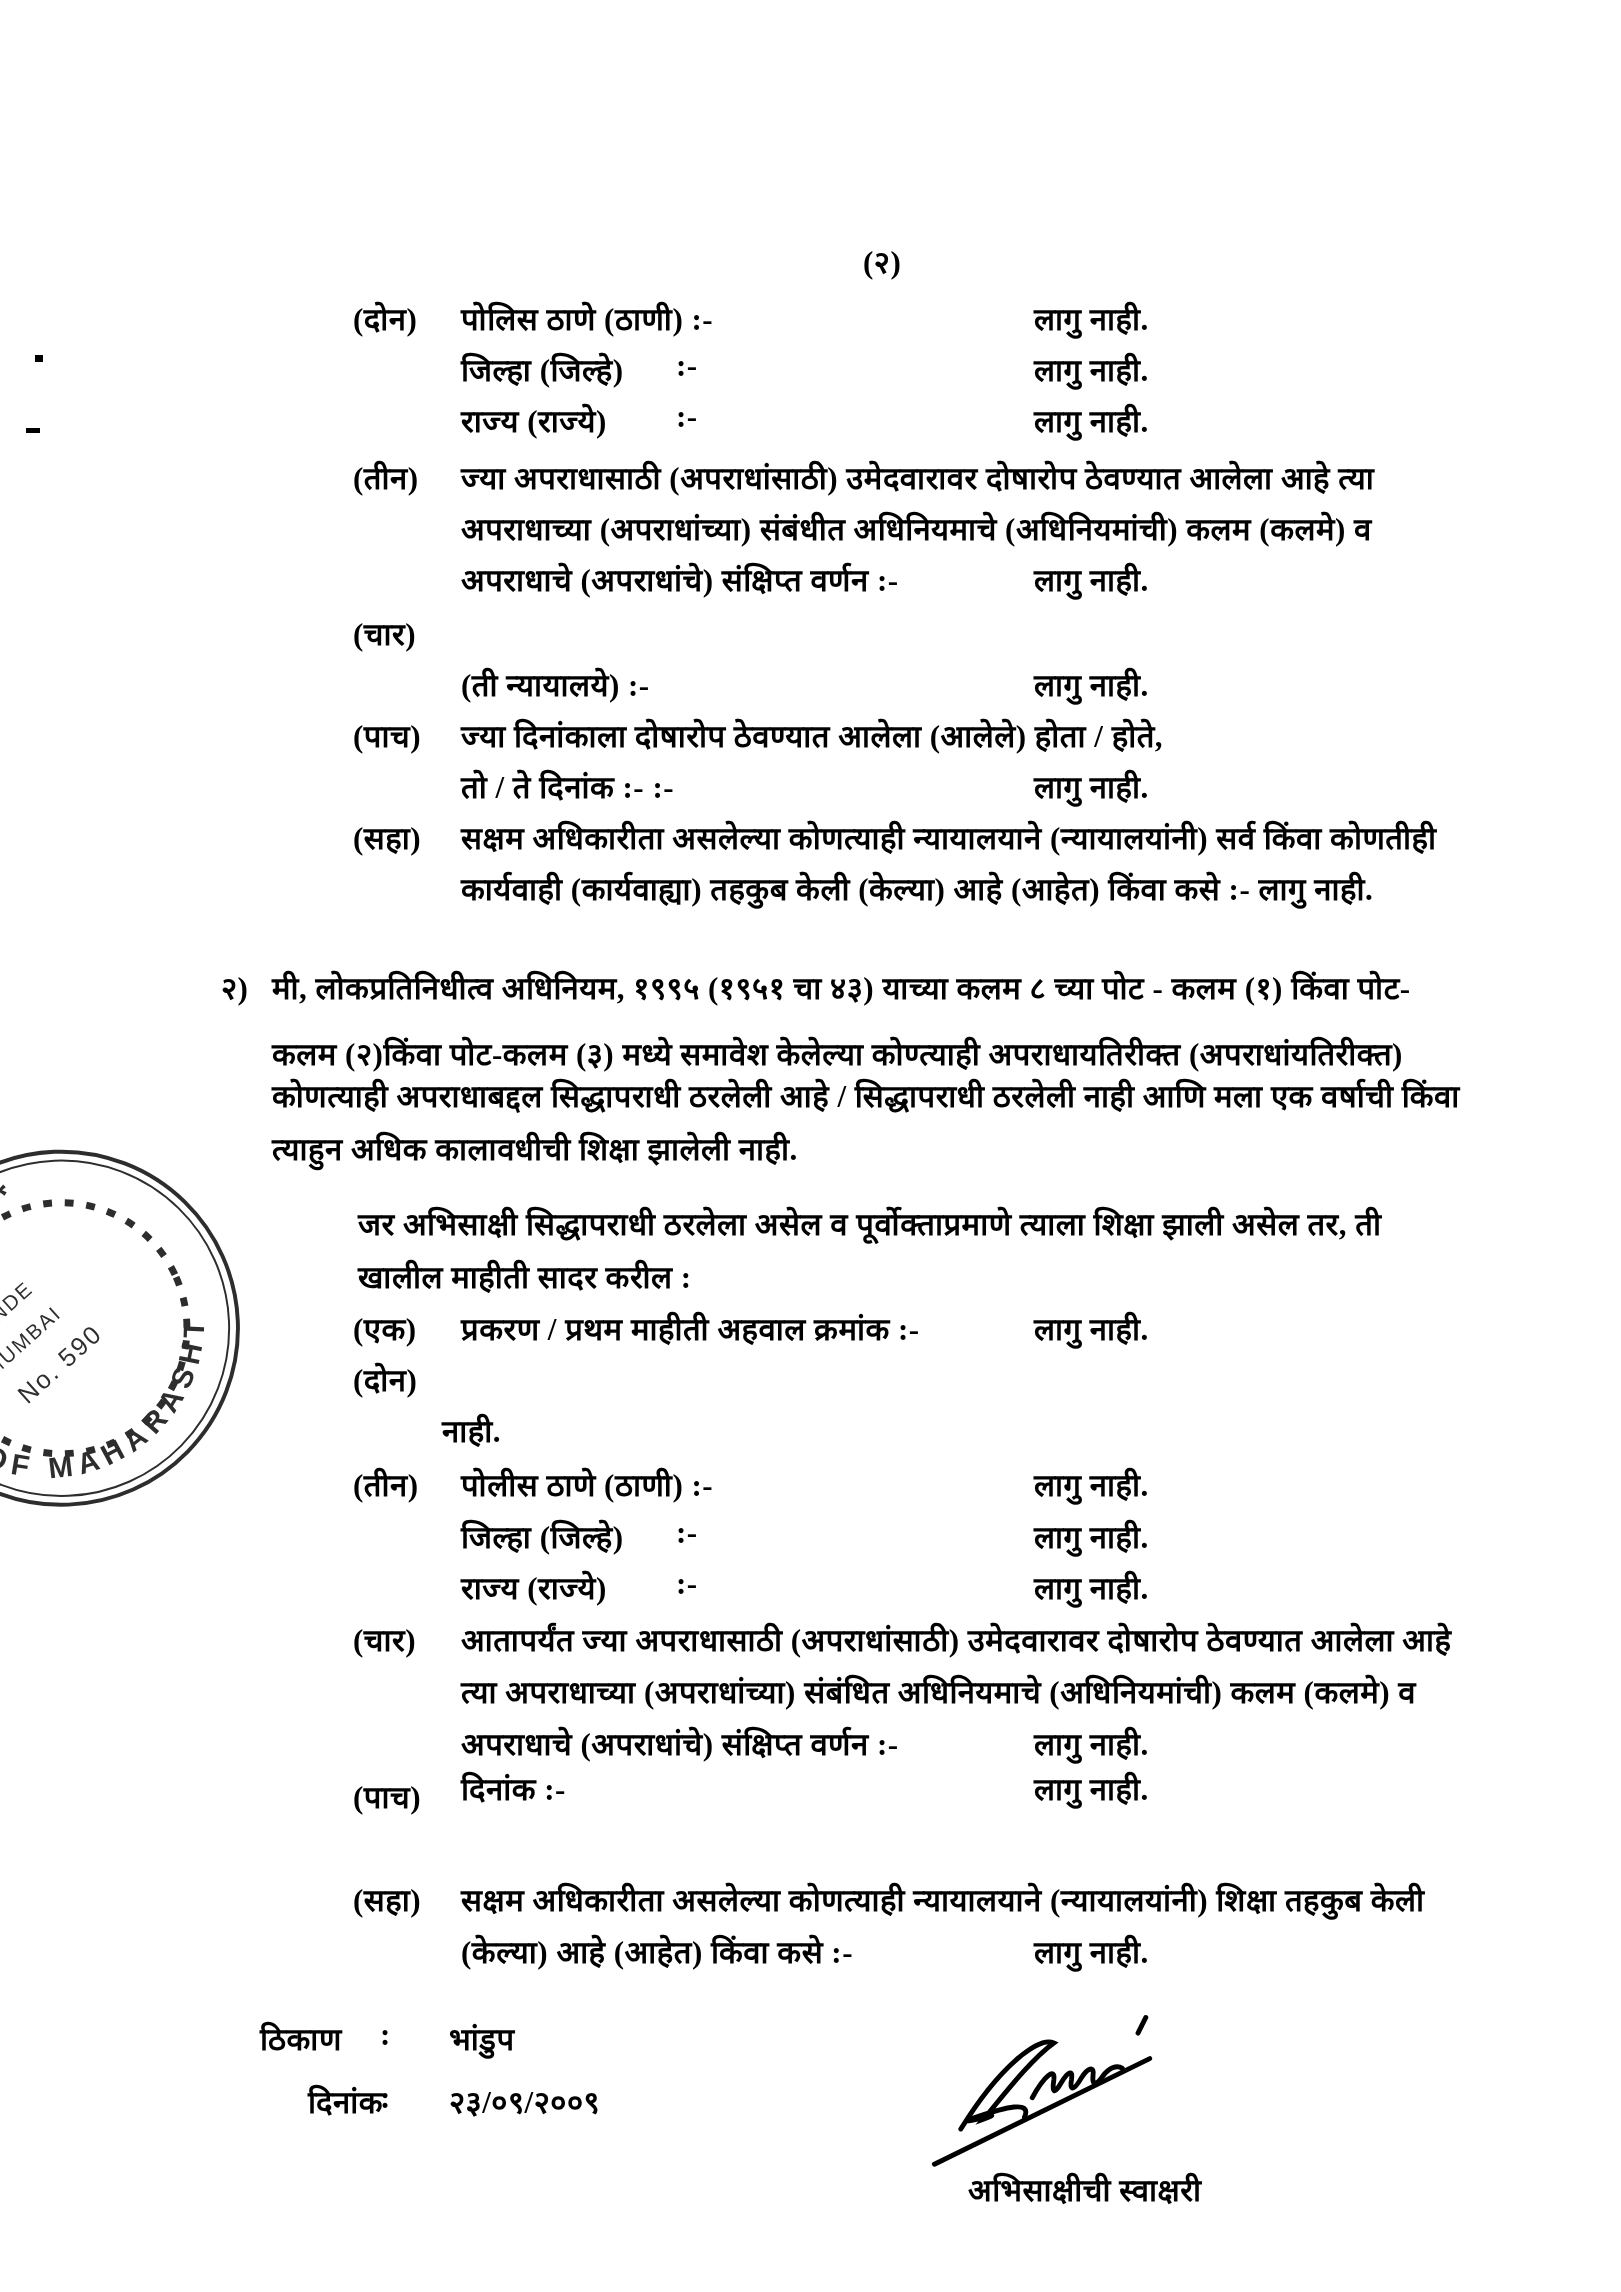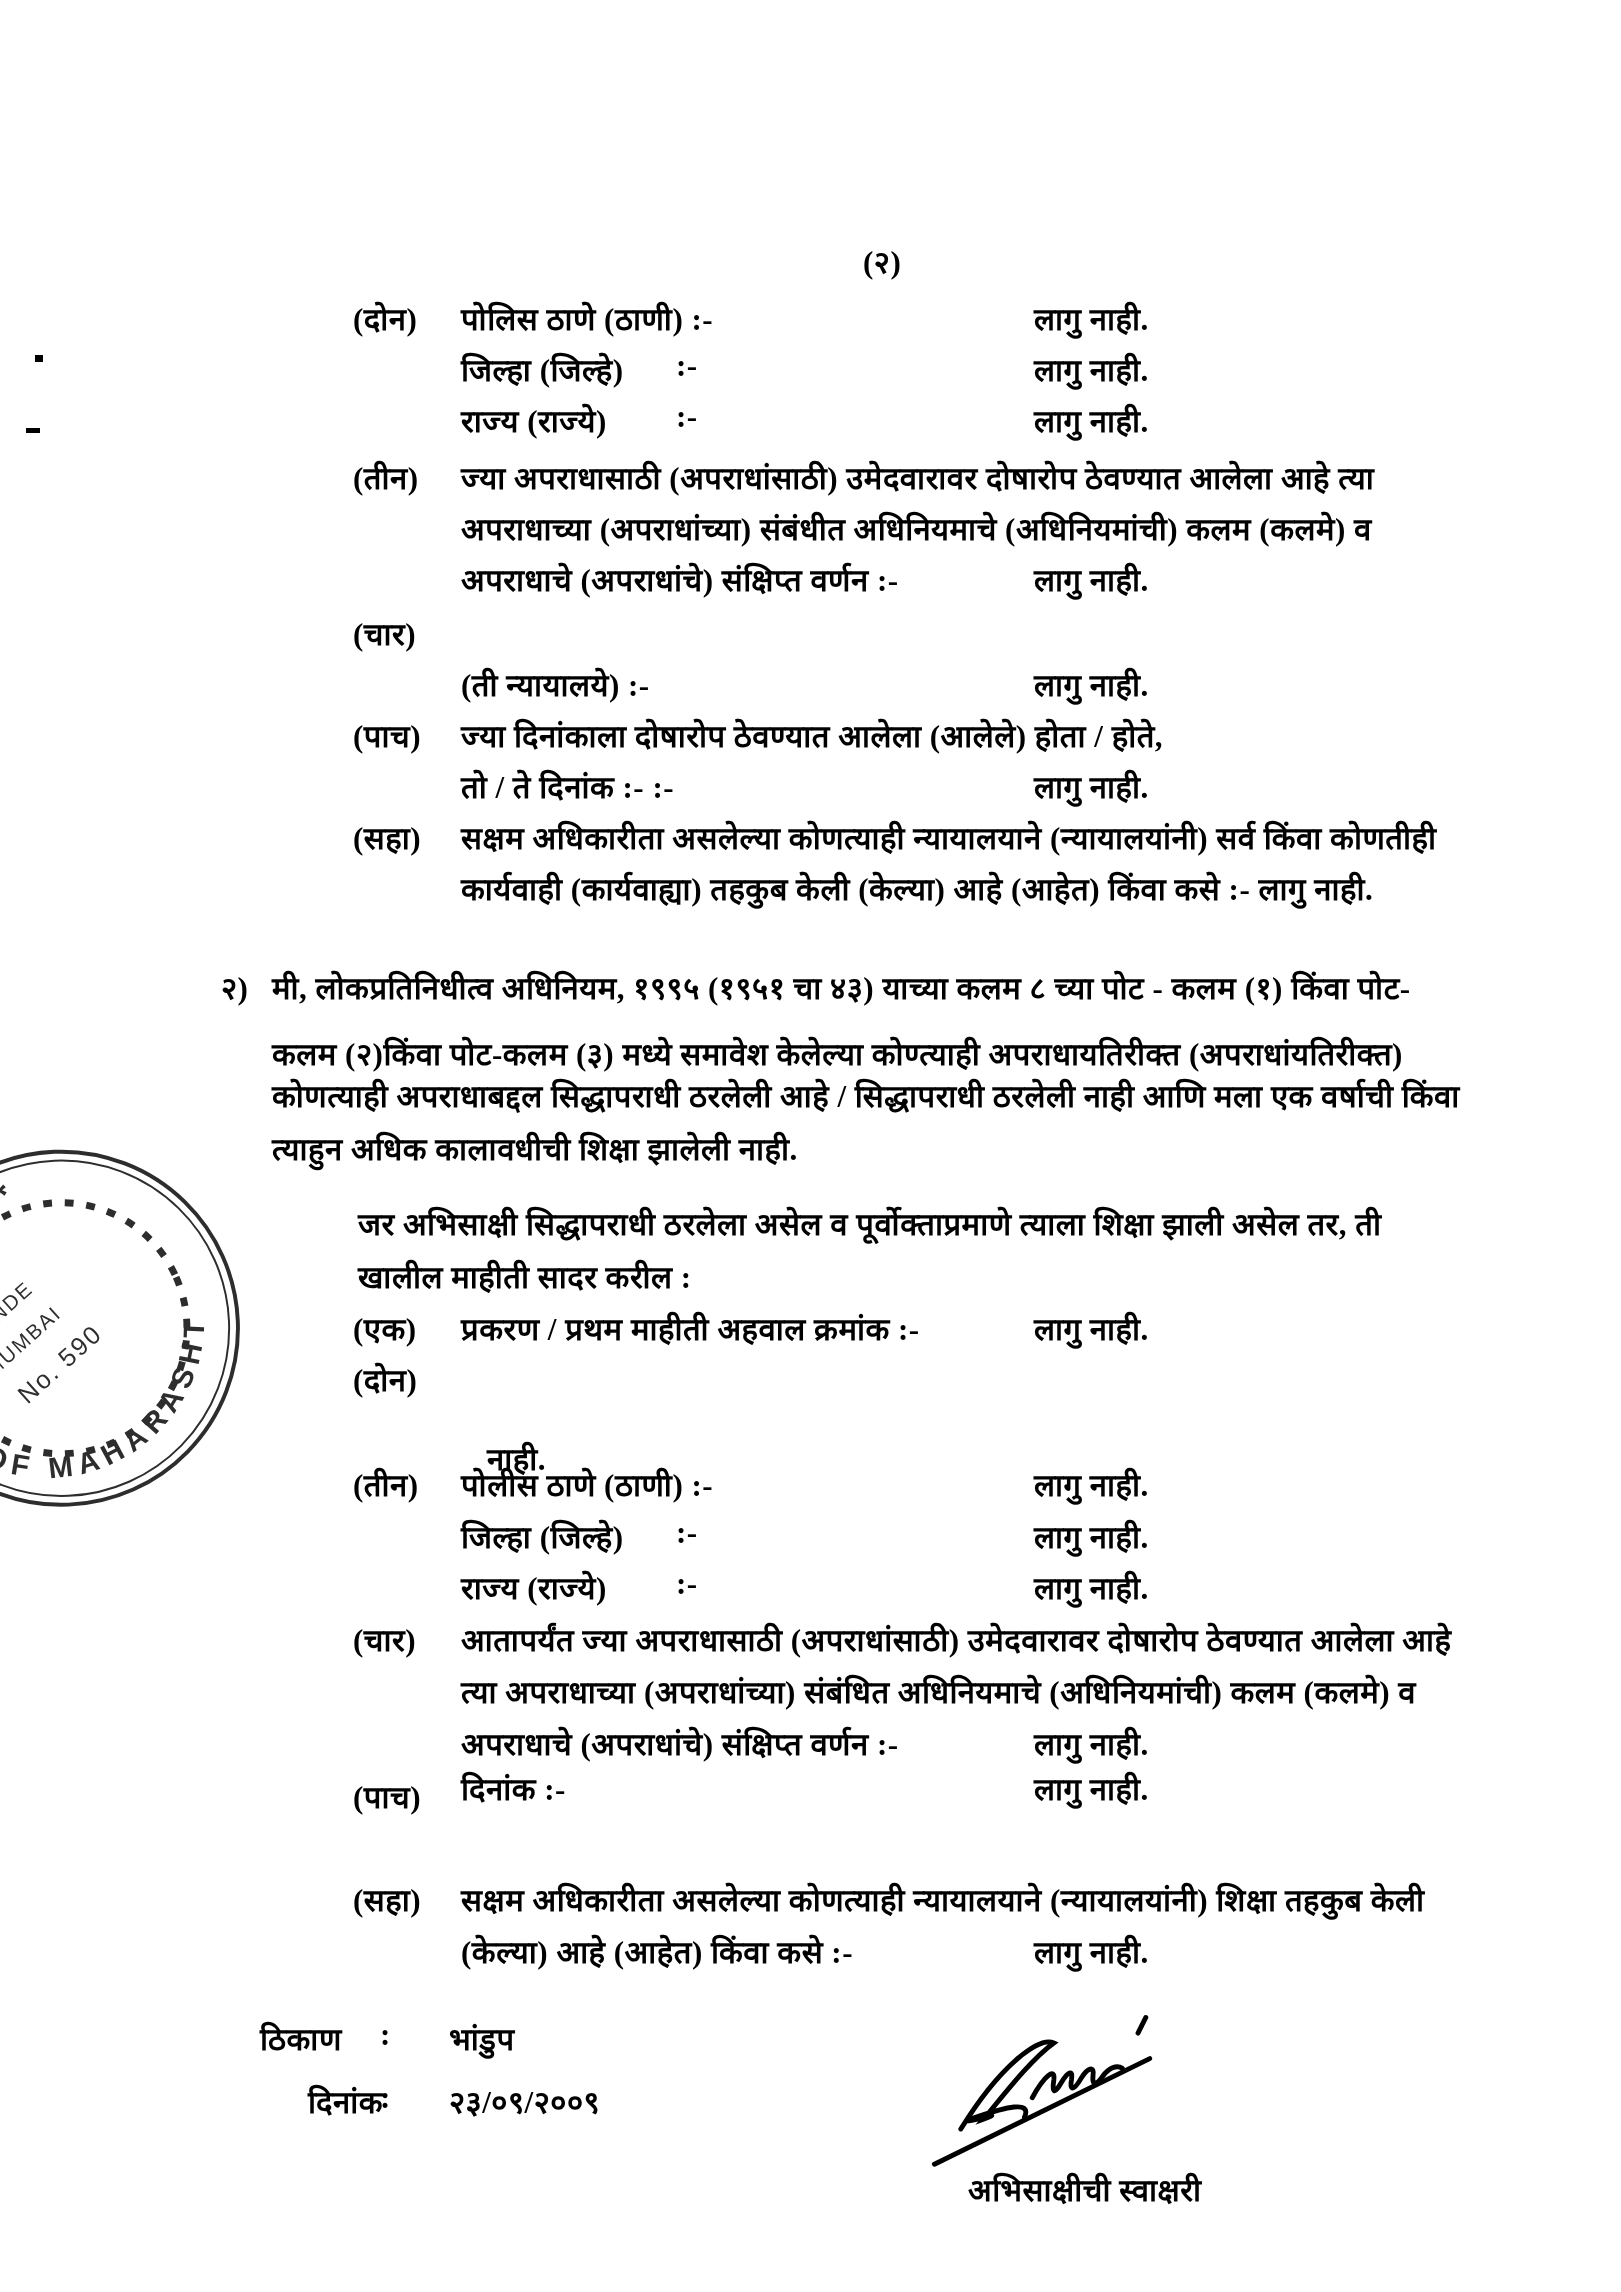--- a/index.html
+++ b/index.html
@@ -124,21 +124,21 @@
       </div>
       <div class="tline" style="top: 1307px;">
         <span class="tseg" style="left: 353px;">(एक)</span>
         <span class="tseg" style="left: 461px;">प्रकरण / प्रथम माहीती अहवाल क्रमांक :-</span>
         <span class="tseg" style="left: 1034px;">लागु नाही.</span>
       </div>
       <div class="tline" style="top: 1358px;">
         <span class="tseg" style="left: 353px;">(दोन)</span>
       </div>
       <div class="tline" style="top: 1409px;">
-        <span class="tseg" style="left: 487px; margin-top: 28px;">नाही.</span>
+        <span class="tseg" style="left: 442px;">नाही.</span>
       </div>
       <div class="tline" style="top: 1463px;">
         <span class="tseg" style="left: 353px;">(तीन)</span>
         <span class="tseg" style="left: 461px;">पोलीस ठाणे (ठाणी) :-</span>
         <span class="tseg" style="left: 1034px;">लागु नाही.</span>
       </div>
       <div class="tline" style="top: 1515px;">
         <span class="tseg" style="left: 461px;">जिल्हा (जिल्हे)</span>
         <span class="tseg" style="left: 676px;">:-</span>
         <span class="tseg" style="left: 1034px;">लागु नाही.</span>

